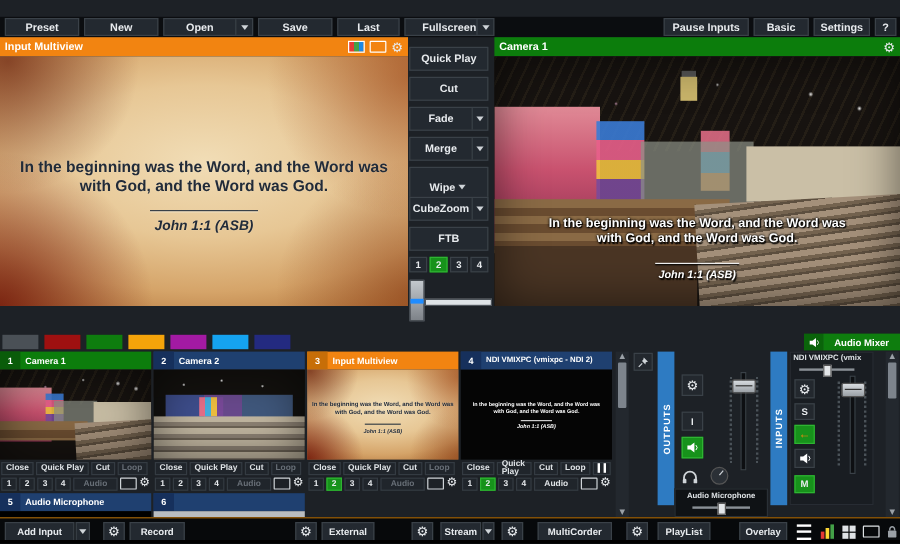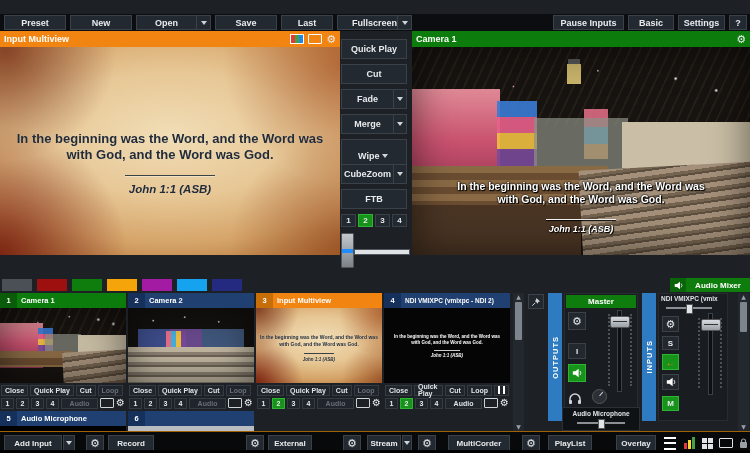--- a/index.html
+++ b/index.html
@@ -382,23 +382,20 @@
           <path d="M9.5 3.5a3.5 3.5 0 010 5" stroke="#fff" fill="none"></path>
         </svg>
     </span>
     <span style="flex:1;height:14px;background:#0e7d0e;display:flex;align-items:center;justify-content:center;font-size:8px;font-weight:bold;color:#fff;">Audio Mixer</span>
   </div>
 
   <div class="abs vbar" style="left:548px;top:293px;width:14px;height:128px;">
     <span class="vtext">OUTPUTS</span>
   </div>
 
-  <div class="abs strip" style="left:564px;top:293px;width:74px;height:128px;">
-    <div style="margin:1px;height:13px;background:#0e7d0e;display:flex;align-items:center;justify-content:center;font-size:8px;font-weight:bold;color:#fff;">Master</div>
-  </div>
   <div class="abs sqbtn" style="left:568px;top:312px;width:18px;height:18px;">
       <span class="gear">⚙</span>
     </div>
   <div class="abs sqbtn" style="left:568px;top:343px;width:18px;height:16px;">I</div>
   <div class="abs sqbtn green" style="left:568px;top:364px;width:18px;height:18px;">
     <svg class="spk" width="10" height="10" viewBox="0 0 12 12">
         <path d="M1 4h3l4-3v10L4 8H1z" fill="#fff"></path>
         <path d="M9.5 3.5a3.5 3.5 0 010 5" stroke="#fff" fill="none"></path>
       </svg>
   </div>

